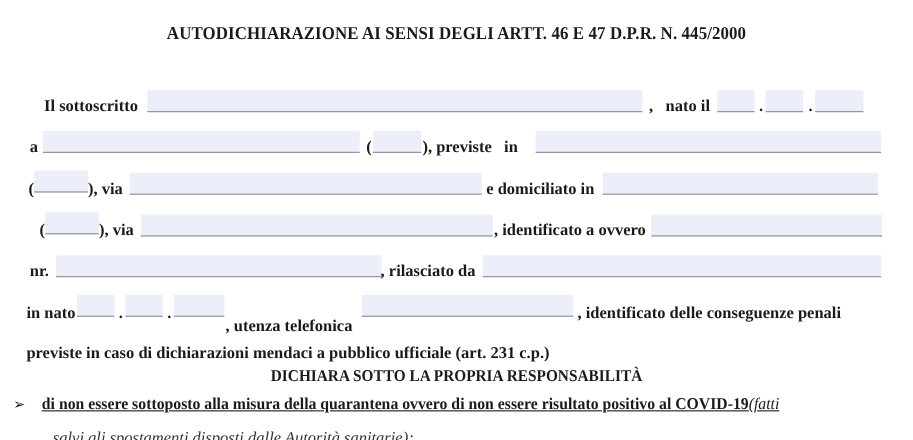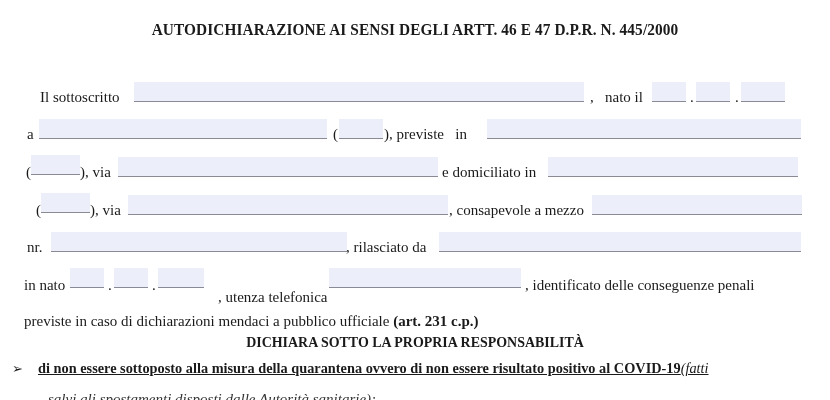--- a/index.html
+++ b/index.html
@@ -22,21 +22,21 @@
       top: 20px;
       left: 0;
       width: 830px;
       text-align: center;
       font-weight: bold;
       font-size: 16.5px;
       letter-spacing: 0.1px;
       transform: scaleX(0.93);
       transform-origin: center;
     }
-    .lbl { line-height: 18px; }
+    .lbl { line-height: 18px; font-weight: bold; }
     .field {
       position: absolute;
       background: #eceefa;
       border-bottom: 1.5px solid #8a8a94;
       height: 20px;
       box-sizing: border-box;
     }
     .field input {
       width: 100%;
       height: 100%;
@@ -144,21 +144,21 @@
 </div>
 
 <span class="abs lbl" style="left:36px; top:201px;">(</span>
 <div class="field" style="left:41px; top:193px; width:49px;">
   <input type="text" value="" style="">
 </div>
 <span class="abs lbl" style="left:90px; top:201px;">), via</span>
 <div class="field" style="left:128px; top:195px; width:320px;">
   <input type="text" value="" style="">
 </div>
-<span class="abs lbl" style="left:449px; top:201px;">, consapevole a mezzo</span>
+<span class="abs lbl" style="left:449px; top:201px;">, identificato a ovvero</span>
 <div class="field" style="left:592px; top:195px; width:210px;">
   <input type="text" value="" style="">
 </div>
 
 <span class="abs lbl" style="left:27px; top:238px;">nr.</span>
 <div class="field" style="left:51px; top:232px; width:296px;">
   <input type="text" value="" style="">
 </div>
 <span class="abs lbl" style="left:346px; top:238px;">, rilasciato da</span>
 <div class="field" style="left:439px; top:232px; width:362px;">
@@ -170,21 +170,21 @@
   <input type="text" value="" style="">
 </div>
 <span class="abs lbl" style="left:108px; top:276px;">.</span>
 <div class="field" style="left:114px; top:268px; width:34px;">
   <input type="text" value="" style="">
 </div>
 <span class="abs lbl" style="left:152px; top:276px;">.</span>
 <div class="field" style="left:158px; top:268px; width:46px;">
   <input type="text" value="" style="">
 </div>
-<span class="abs lbl" style="left:205px; top:288px;margin-left:13px;">, utenza telefonica</span>
+<span class="abs lbl" style="left:205px; top:288px;">, utenza telefonica</span>
 <div class="field" style="left:329px; top:268px; width:192px;">
   <input type="text" value="" style="">
 </div>
 <span class="abs lbl" style="left:525px; top:276px;">, identificato delle conseguenze penali</span>
 
 <span class="abs lbl" style="left:24px; top:312px;">
   <span>previste in caso di dichiarazioni mendaci a pubblico ufficiale</span>
   <b>(art. 231 c.p.)</b>
 </span>
 

